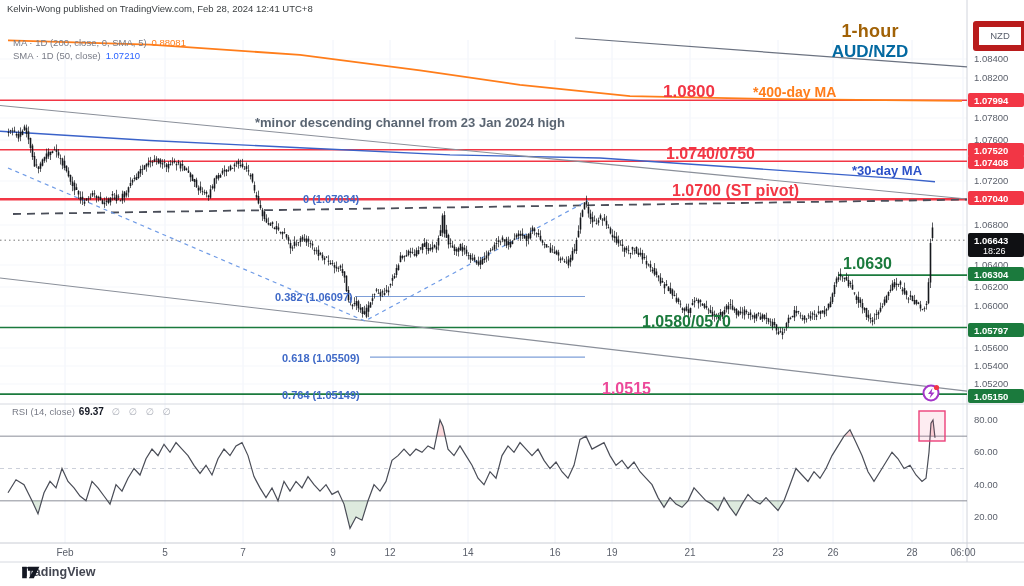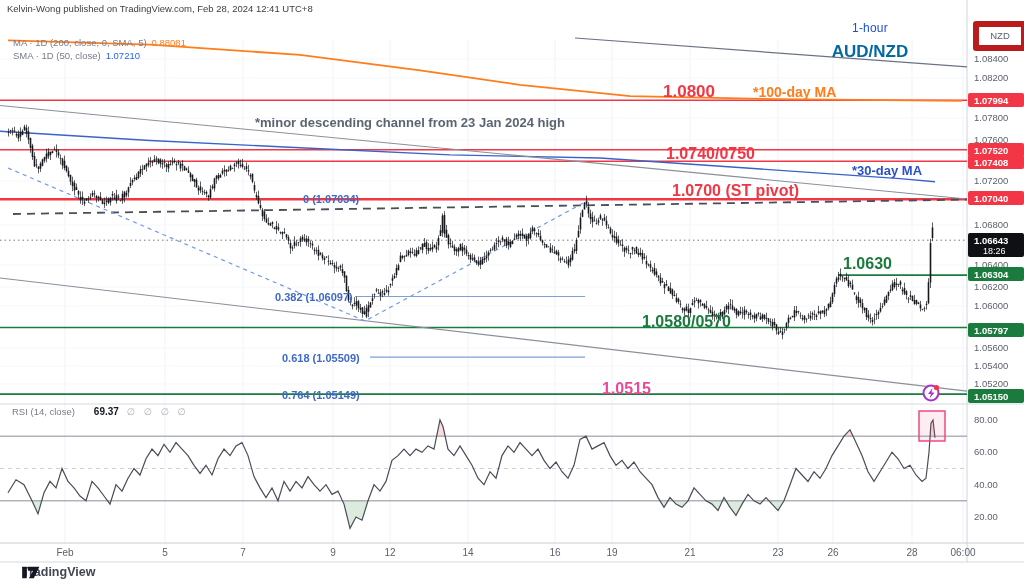--- a/index.html
+++ b/index.html
@@ -5,26 +5,26 @@
   html,body{margin:0;padding:0;background:#fff;}
   #app{position:relative;width:1024px;height:586px;background:#ffffff;overflow:hidden;
        font-family:"Liberation Sans",sans-serif;-webkit-font-smoothing:antialiased;}
   .abs{position:absolute;white-space:nowrap;}
   .hdr1{left:7px;top:3px;font-size:9.5px;color:#3c4043;text-align:right;}
   .hdr2{left:13px;top:23px;font-size:10px;color:#2a2e39;}
   .hdr3{left:13px;top:37px;font-size:9.5px;color:#787b86;}
   .hdr4{left:13px;top:50px;font-size:9.5px;color:#787b86;}
   .val-orange{color:#ff7d1a;margin-left:5px;}
   .val-blue{color:#2962ff;margin-left:5px;}
-  .tf1{left:810px;top:21px;width:120px;text-align:center;font-size:12px;font-weight:normal;color:#1d4ed8;letter-spacing:.2px;}
+  .tf1{left:810px;top:21px;width:120px;text-align:center;font-size:18px;font-weight:bold;color:#a16207;letter-spacing:.2px;}
   .tf2{left:810px;top:42px;width:120px;text-align:center;font-size:17px;font-weight:bold;color:#0369a1;}
   .nzd{left:973px;top:21px;width:42px;height:18px;border:6px solid #b91c1c;border-radius:3px;
        font-size:9.5px;color:#595f6c;text-align:center;line-height:18px;background:#fff;}
   .rsihdr{left:12px;top:406px;font-size:9.5px;color:#787b86;}
-  .rsival{color:#131722;font-weight:bold;margin-left:19px;font-size:10px;}
+  .rsival{color:#131722;font-weight:bold;margin-left:4px;font-size:10px;}
   .rsidots{color:#b2b5be;margin-left:8px;letter-spacing:3px;}
   .logo{left:22px;top:565px;display:flex;align-items:center;gap:5px;color:#434651;
         font-size:12.5px;font-weight:bold;}
   svg{position:absolute;left:0;top:0;}
   .annot{position:absolute;transform:translateY(-50%);font-weight:bold;}
 </style>
 </head>
 <body>
 
 <div id="app">
@@ -197,21 +197,21 @@
 
   <div class="abs logo">
     <svg width="18" height="15" viewBox="0 0 20 17">
       <rect x="0" y="2" width="5.2" height="13" fill="#131722"></rect>
       <polygon points="6.5,2 19.5,2 13.2,15 7.6,15 12.4,6.6 6.5,6.6" fill="#131722"></polygon>
     </svg>
     <span>TradingView</span>
   </div>
 <div class="annot" style="left: 255px; top: 122px; color: rgb(90, 101, 114); font-size: 13px;">*minor descending channel from 23 Jan 2024 high</div>
     <div class="annot" style="left: 663px; top: 92px; color: rgb(242, 54, 69); font-size: 17px;">1.0800</div>
-    <div class="annot" style="left: 753px; top: 92px; color: rgb(255, 125, 26); font-size: 14px;">*100-day MA</div>
+    <div class="annot" style="left: 753px; top: 92px; color: rgb(255, 125, 26); font-size: 14px;">*400-day MA</div>
     <div class="annot" style="left: 666px; top: 154px; color: rgb(242, 54, 69); font-size: 16px;">1.0740/0750</div>
     <div class="annot" style="left: 852px; top: 170px; color: rgb(43, 80, 200); font-size: 13px;">*30-day MA</div>
     <div class="annot" style="left: 672px; top: 191px; color: rgb(242, 54, 69); font-size: 16px;">1.0700 (ST pivot)</div>
     <div class="annot" style="left: 843px; top: 264px; color: rgb(27, 122, 61); font-size: 16px;">1.0630</div>
     <div class="annot" style="left: 602px; top: 322px; color: rgb(27, 122, 61); font-size: 16px; margin-left: 40px;">1.0580/0570</div>
     <div class="annot" style="left: 602px; top: 389px; color: #ec4899; font-size: 16px;">1.0515</div>
     <div class="annot" style="left: 303px; top: 199px; color: rgb(63, 105, 199); font-size: 11px;">0 (1.07034)</div>
     <div class="annot" style="left: 275px; top: 297px; color: rgb(63, 105, 199); font-size: 11px;">0.382 (1.06097)</div>
     <div class="annot" style="left: 282px; top: 358px; color: rgb(63, 105, 199); font-size: 11px;">0.618 (1.05509)</div>
     <div class="annot" style="left: 282px; top: 395px; color: rgb(63, 105, 199); font-size: 11px;">0.764 (1.05149)</div>

